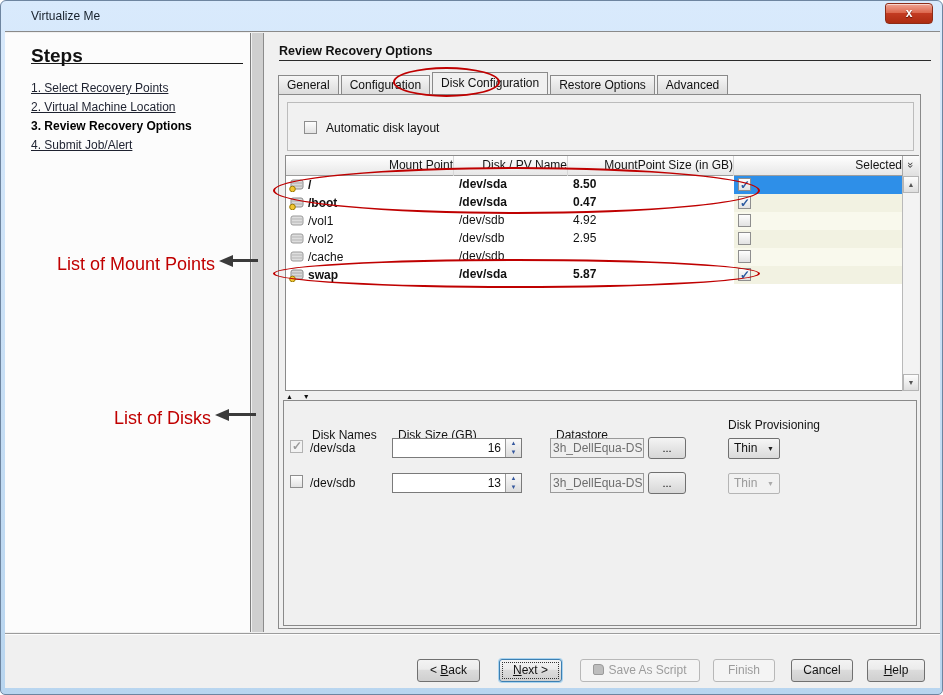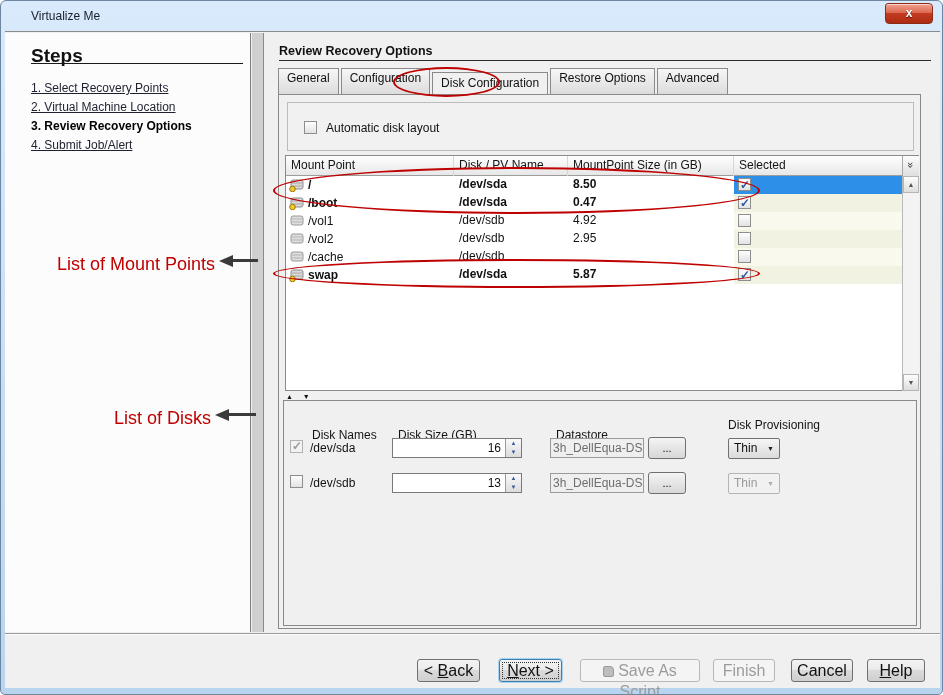--- a/index.html
+++ b/index.html
@@ -26,40 +26,40 @@
   
   .red-label { position:absolute; color:#c00000; font-size:18px; text-align:right; pointer-events:none; }
   .arr-head { position:absolute; width:0; height:0; border-top:6px solid transparent; border-bottom:6px solid transparent; border-right:14px solid #3b3b3b; }
   .arr-shaft { position:absolute; height:3px; background:#3b3b3b; }
   .ellipse { position:absolute; border:2px solid #bf0000; border-radius:50%; pointer-events:none; z-index:9; }
 
   
   .main-title { position:absolute; left:274px; top:12px; font-weight:bold; font-size:12.5px; }
   .main-hr { position:absolute; left:274px; top:28px; width:652px; border-top:1px solid #2a2a2a; }
   .tabs { position:absolute; left:273px; top:40px; height:22px; display:flex; align-items:flex-end; z-index:2; }
-  .tab { height:26px; padding:0 8px; line-height:18px; background:linear-gradient(#f6f6f6,#dcdcdc);
+  .tab { height:19px; padding:0 8px; line-height:18px; background:linear-gradient(#f6f6f6,#dcdcdc);
          border:1px solid #8a8a8a; border-bottom:none; margin-right:2px; cursor:pointer; }
   .tab.active { height:22px; background:#f0f0f0; line-height:21px; position:relative; z-index:3; }
   .tabbox { position:absolute; left:273px; top:62px; width:643px; height:535px; border:1px solid #8a8a8a; background:#f0f0f0; }
 
   
   .cb { display:inline-block; width:13px; height:13px; border:1px solid #8e8e8e; background:linear-gradient(#fefefe,#e2e2e2);
         position:relative; vertical-align:middle; cursor:pointer; }
   .cb.checked::after { content:"✓"; position:absolute; left:1px; top:-2px; font-size:12px; font-weight:bold; color:#2c5aa0; }
   .cb.dis { border-color:#b2b2b2; background:#f2f2f2; cursor:default; }
   .cb.dis.checked::after { color:#9a9a9a; }
 
   .auto-group { position:absolute; left:8px; top:7px; width:627px; height:49px; border:1px solid #bcbcbc; background:#f1f1f1; }
   .auto-group .cb { position:absolute; left:16px; top:18px; }
   .auto-label { position:absolute; left:38px; top:18px; }
 
   
   .mtable { position:absolute; left:6px; top:60px; width:634px; height:236px; border:1px solid #8a8a8a; background:#fff; }
   .thead { position:absolute; left:0; top:0; width:100%; height:20px; background:linear-gradient(#ffffff,#e7e7e7); border-bottom:1px solid #9d9d9d; }
-  .th { position:absolute; top:0; height:24px; line-height:19px; padding-left:5px; border-right:1px solid #d7d7d7; color:#141414; }
+  .th { position:absolute; top:0; height:24px; line-height:19px; padding-left:5px; border-right:1px solid #d7d7d7; color:#141414;text-align:right; }
   .th-btn { position:absolute; left:616px; top:0; width:17px; height:20px; background:linear-gradient(#fcfcfc,#dfdfdf);
             border-left:1px solid #a8a8a8; text-align:center; cursor:pointer; }
   .th-btn span { display:inline-block; transform:rotate(90deg); font-size:11px; color:#333; line-height:18px; }
   .trow { position:absolute; left:0; width:616px; height:18px; }
   .td { position:absolute; top:0; height:18px; line-height:17px; padding-left:5px; white-space:nowrap; overflow:hidden; }
   .td.c1 { left:0; width:168px; display:flex; align-items:center; gap:4px; padding-left:3px; }
   .td.c2 { left:168px; width:114px; }
   .td.c3 { left:282px; width:166px; }
   .td.c4 { left:448px; width:168px; padding-left:4px; }
   .trow.bold { font-weight:bold; }
@@ -87,21 +87,21 @@
   .prov { position:absolute; left:444px; top:1px; width:52px; height:21px; border:1px solid #707070; border-radius:2px;
           background:linear-gradient(#f6f6f6,#dadada); line-height:19px; padding-left:5px; cursor:pointer; }
   .prov .dd-arrow { position:absolute; right:5px; top:0; font-size:7px; line-height:19px; color:#222; }
   .prov.dis { border-color:#b5b5b5; color:#9a9a9a; background:#f1f1f1; cursor:default; }
   .prov.dis .dd-arrow { color:#aaa; }
 
   
   .footer-sep { position:absolute; left:0; top:601px; width:935px; border-top:1px solid #9c9c9c; border-bottom:1px solid #fdfdfd; }
   .btn { position:absolute; top:627px; height:23px; border:1px solid #707070; border-radius:3px;
          background:linear-gradient(#f3f3f3 0%,#ebebeb 45%,#dcdcdc 46%,#cfcfcf 100%); text-align:center; line-height:21px;
-         cursor:pointer; font-size:16px; color:#111; }
+         cursor:pointer; font-size:12px; color:#111; }
   .btn.focused { border-color:#3c7fb1; box-shadow:0 0 0 1px #a8d3f0; outline:1px dotted #333; outline-offset:-4px; }
   .btn.disabled { border-color:#b8b8b8; background:#f4f4f4; color:#9c9c9c; cursor:default; }
   .btn u { text-decoration:underline; }
   .script-icon { display:inline-block; width:11px; height:11px; margin-right:4px; vertical-align:-1px;
                  background:#bdbdbd; border:1px solid #9a9a9a; border-radius:2px 4px 2px 2px; }
   .disk-svg { flex:0 0 auto; }
 </style>
 </head>
 <body>
 

